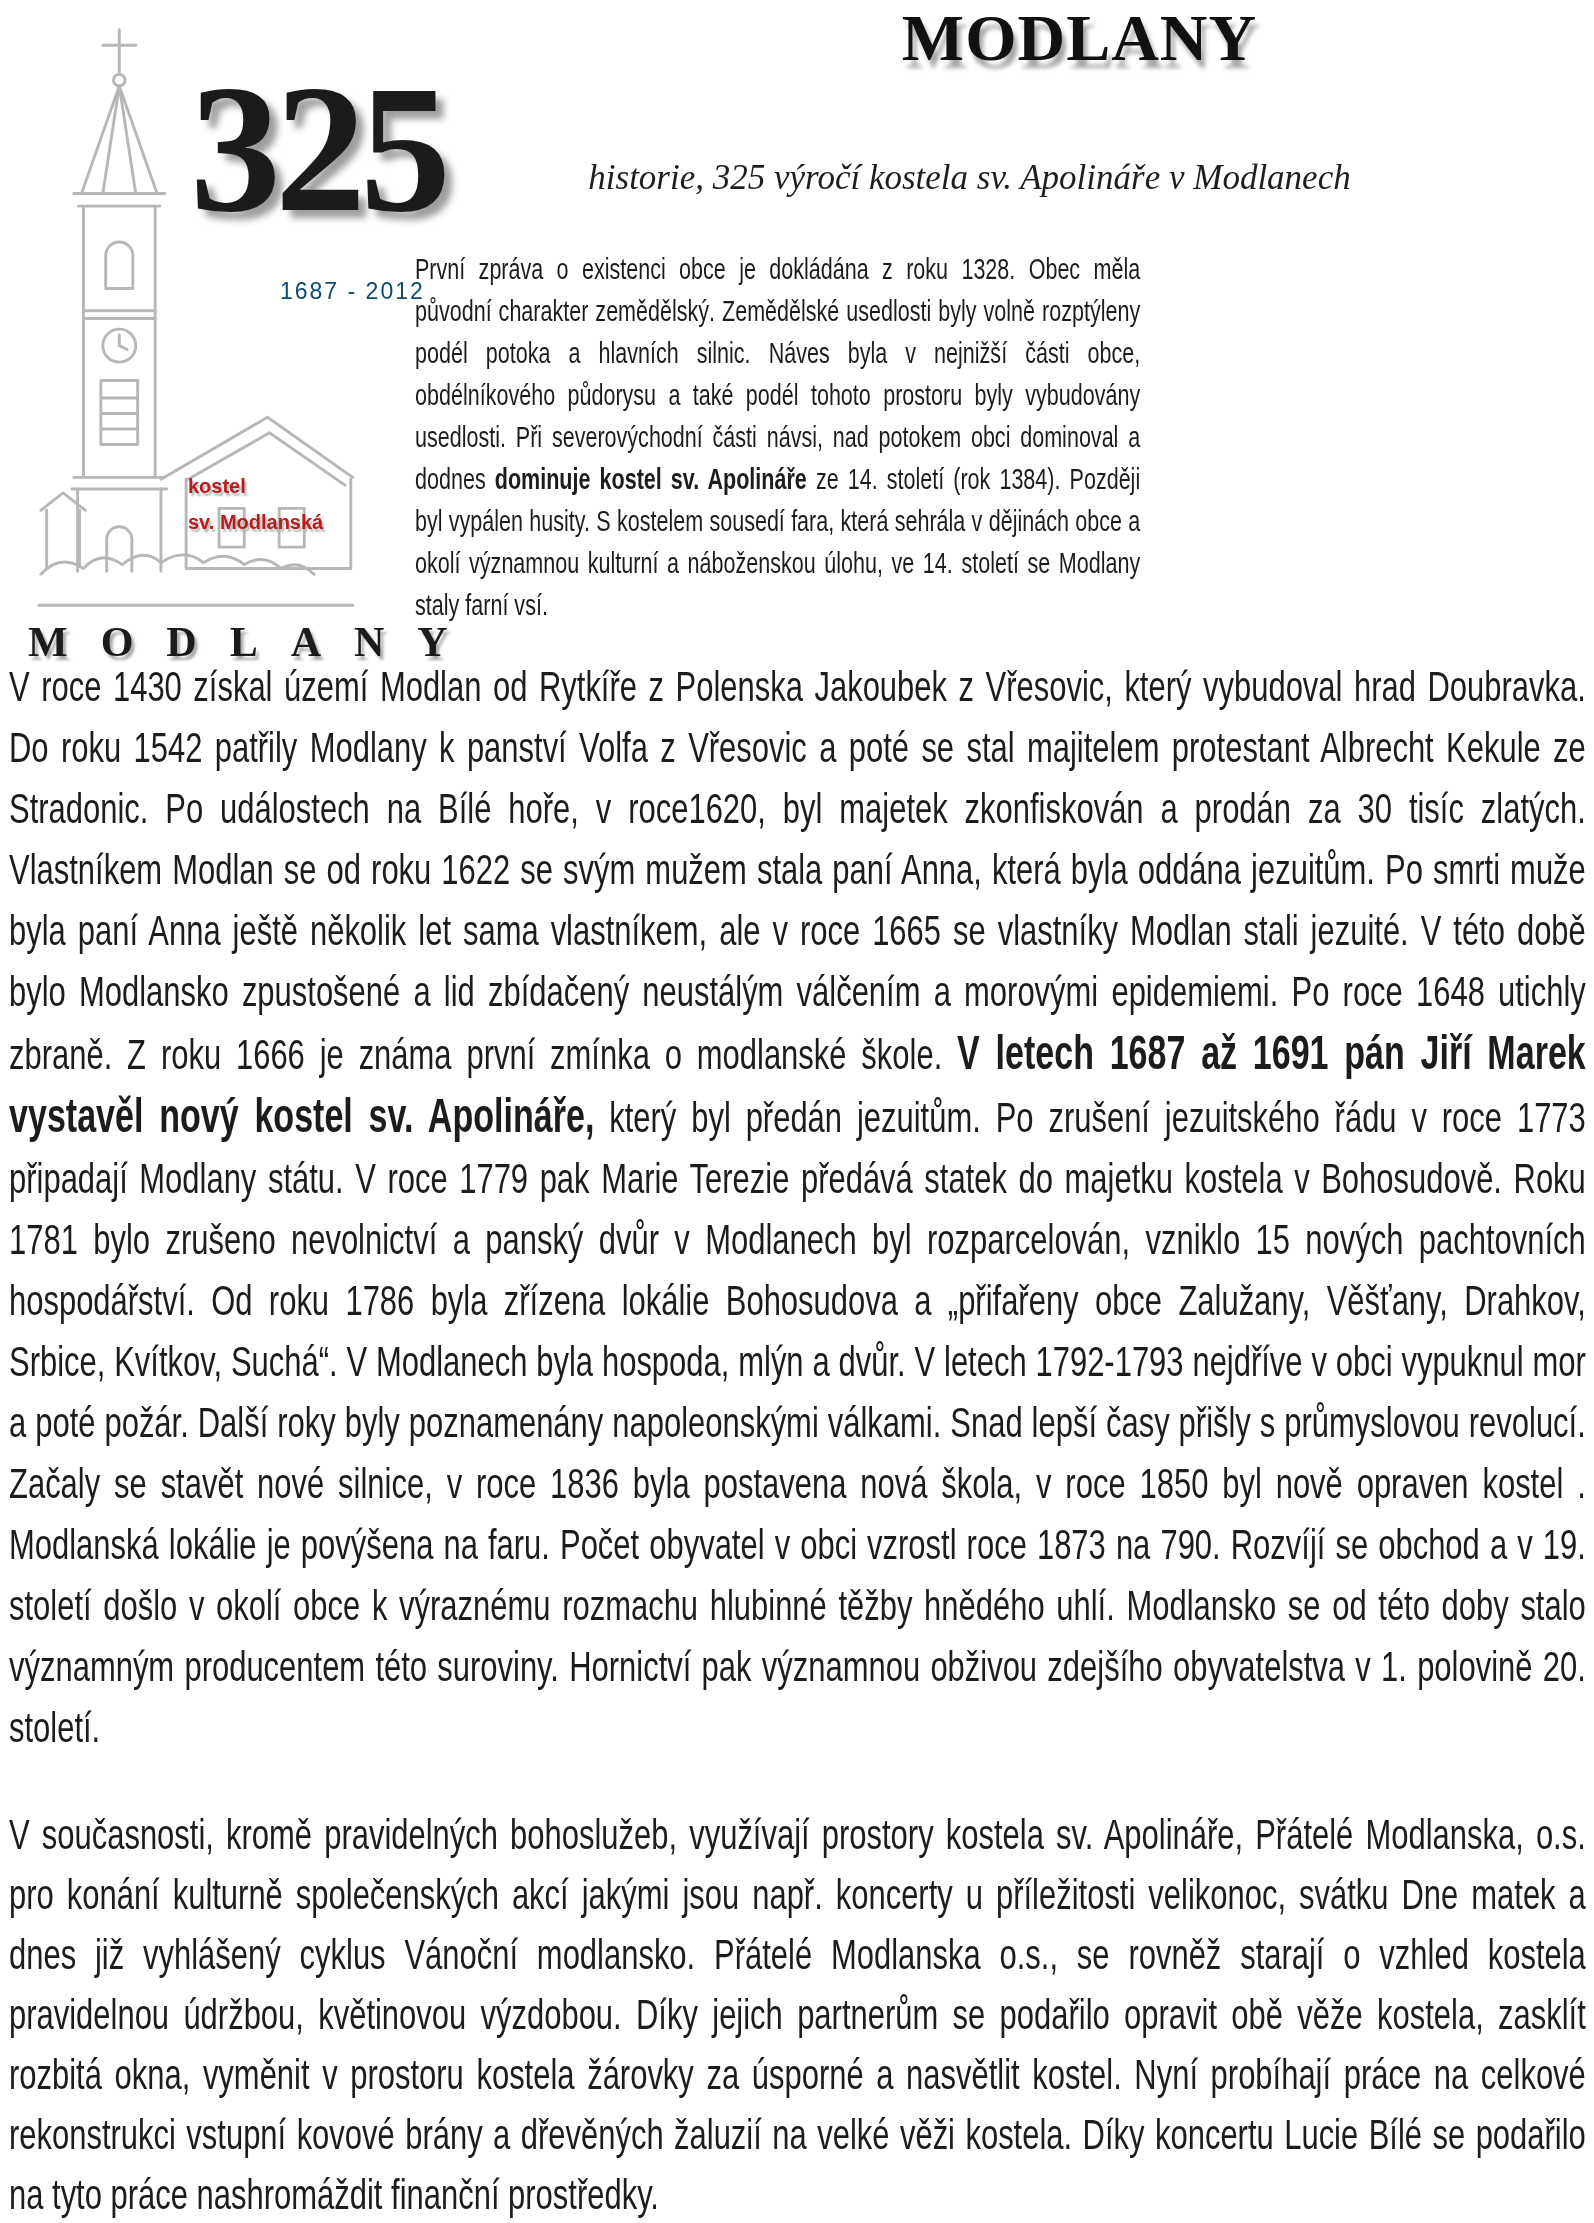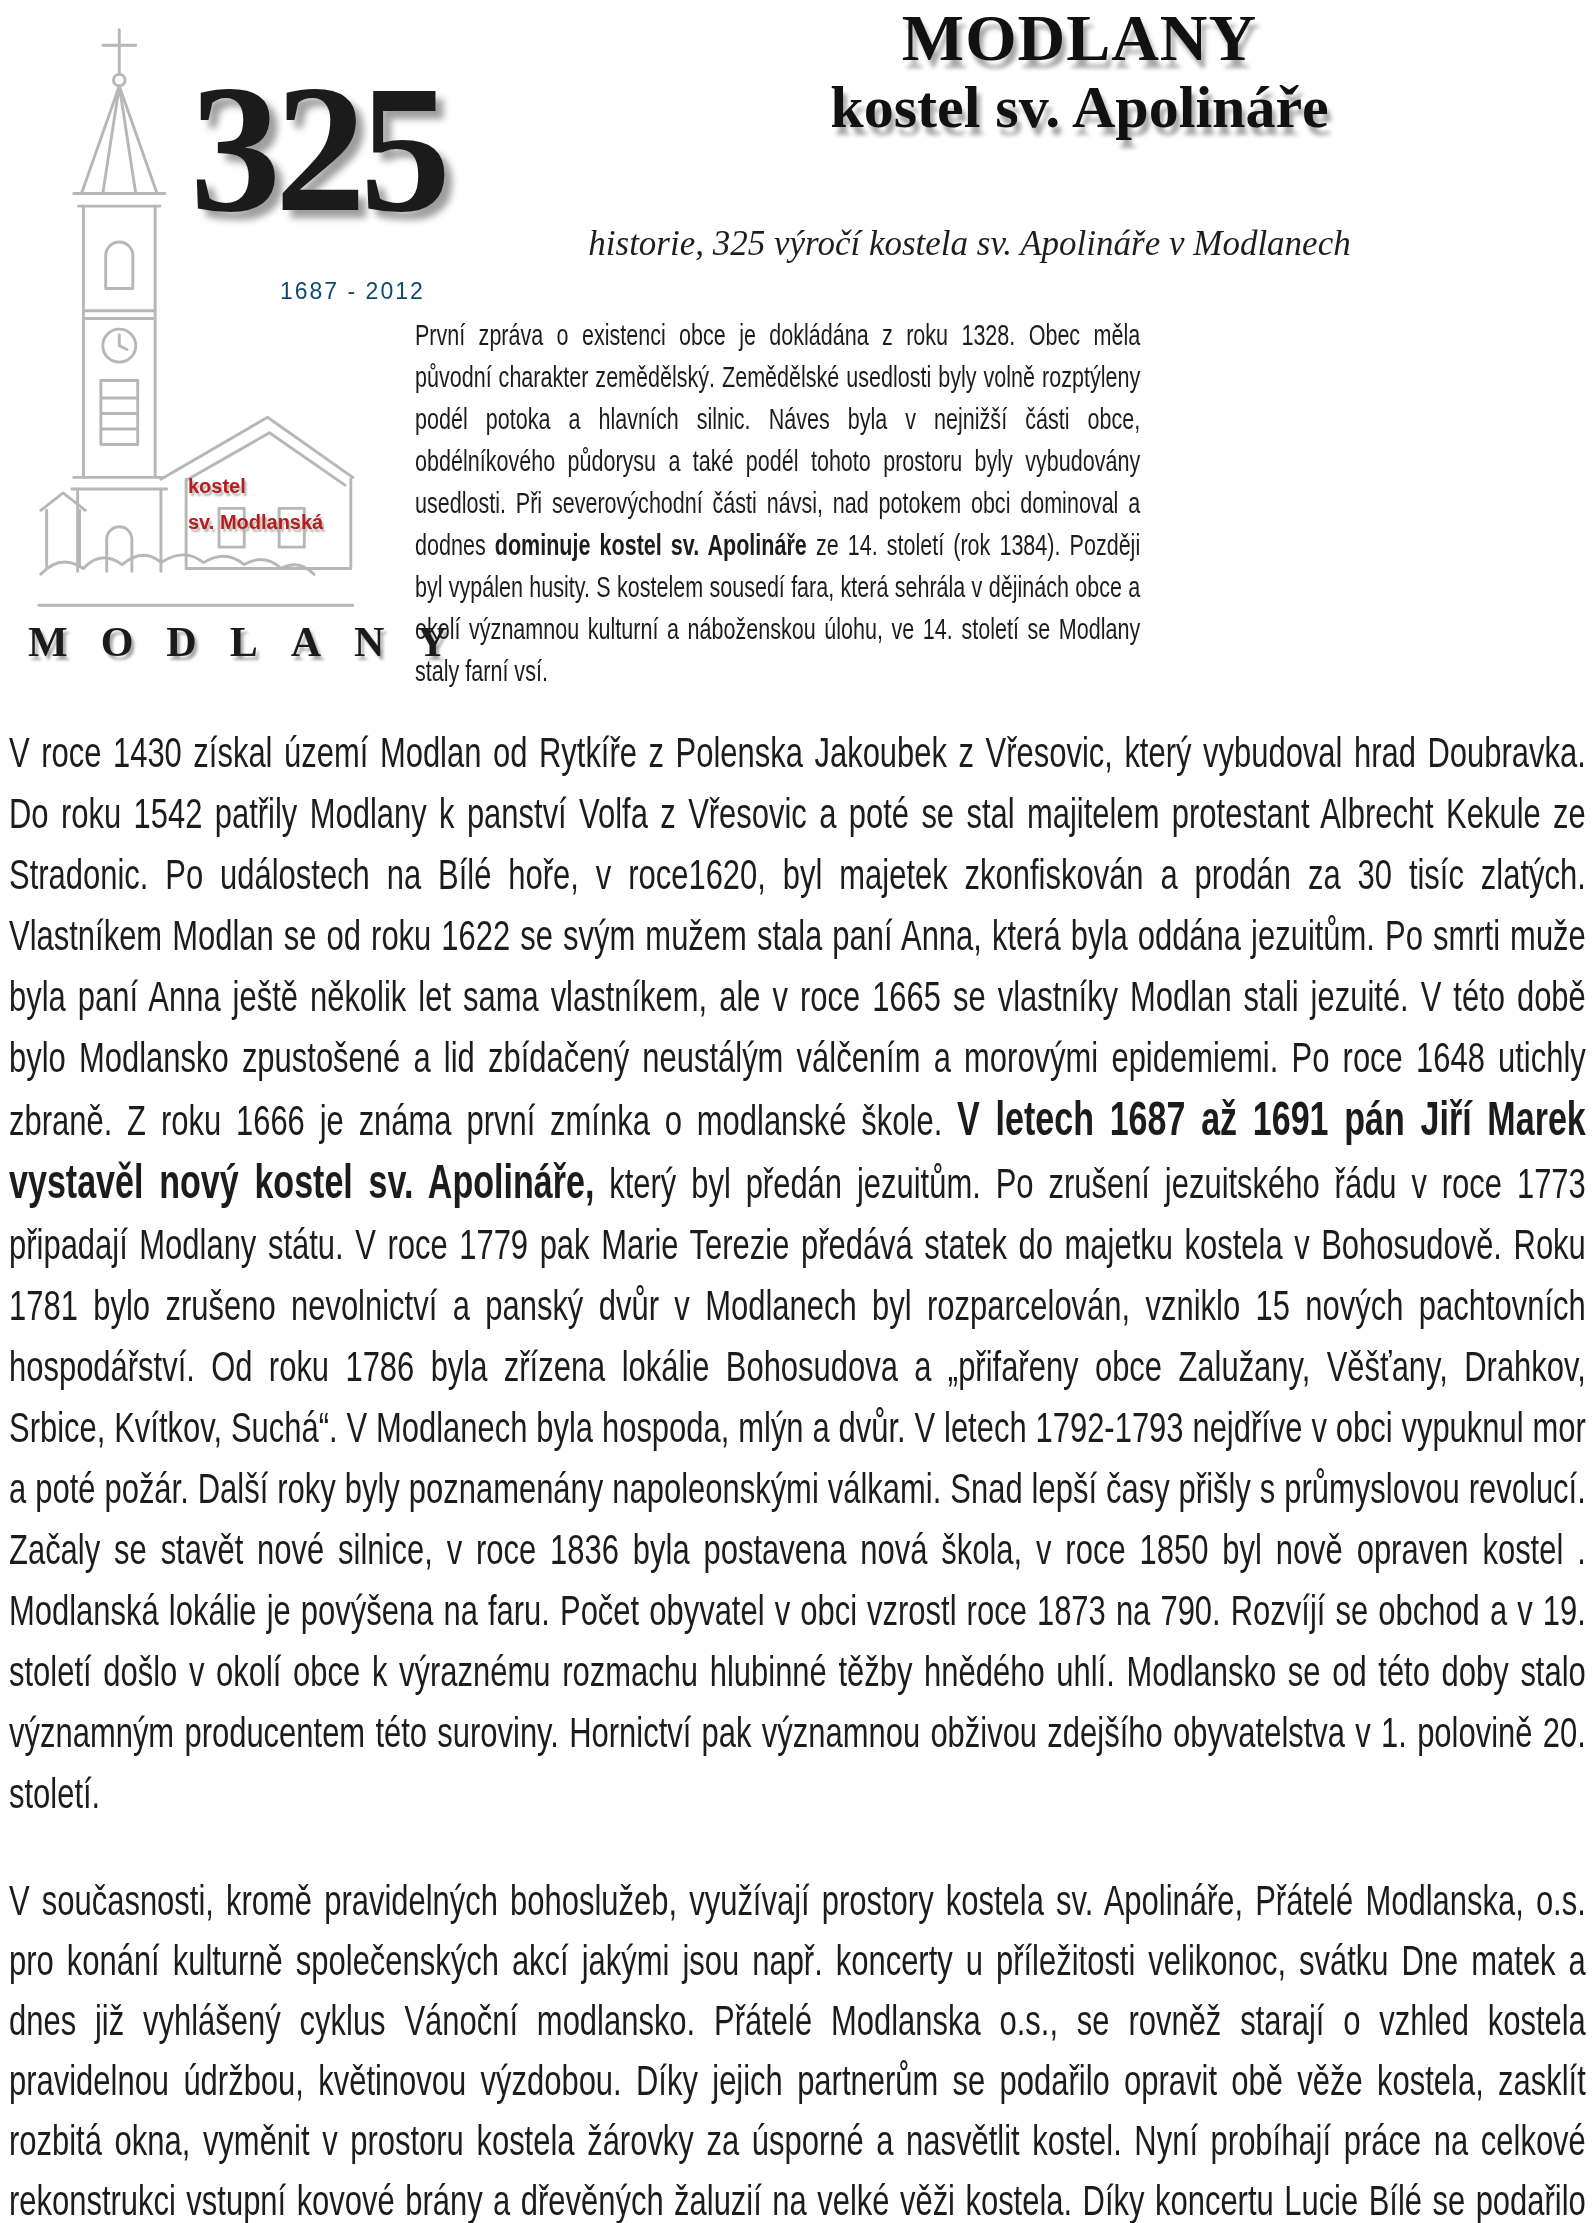--- a/index.html
+++ b/index.html
@@ -118,21 +118,20 @@
     <div class="years">1687 - 2012</div>
     <div class="badge-label">
       <div>kostel</div>
       <div>sv. Modlanská</div>
     </div>
     <div class="village-name">MODLANY</div>
   </div>
 
   <div class="title-block">
     <h1 class="doc-title-1">MODLANY</h1>
-    <h2 class="doc-title-2">kostel sv. Apolináře</h2>
     <p class="subtitle">historie, 325 výročí kostela sv. Apolináře v Modlanech</p>
     <p class="intro-paragraph"><span>První zpráva o existenci obce je dokládána z roku 1328. Obec měla původní charakter zemědělský. Zemědělské usedlosti byly volně rozptýleny podél potoka a hlavních silnic. Náves byla v nejnižší části obce, obdélníkového půdorysu a také podél tohoto prostoru byly vybudovány usedlosti. Při severovýchodní části návsi, nad potokem obci dominoval a dodnes </span><span class="bold">dominuje kostel sv. Apolináře</span><span> ze 14. století (rok 1384). Později byl vypálen husity. S kostelem sousedí fara, která sehrála v dějinách obce a okolí významnou kulturní a náboženskou úlohu, ve 14. století se Modlany staly farní vsí.</span></p>
   </div>
 
   <div class="body-text">
     <p class="history-paragraph"><span>V roce 1430 získal území Modlan od Rytkíře z Polenska Jakoubek z Vřesovic, který vybudoval hrad Doubravka. Do roku 1542 patřily Modlany k panství Volfa z Vřesovic a poté se stal majitelem protestant Albrecht Kekule ze Stradonic. Po událostech na Bílé hoře, v roce1620, byl majetek zkonfiskován a prodán za 30 tisíc zlatých. Vlastníkem Modlan se od roku 1622 se svým mužem stala paní Anna, která byla oddána jezuitům. Po smrti muže byla paní Anna ještě několik let sama vlastníkem, ale v roce 1665 se vlastníky Modlan stali jezuité. V této době bylo Modlansko zpustošené a lid zbídačený neustálým válčením a morovými epidemiemi. Po roce 1648 utichly zbraně. Z roku 1666 je známa první zmínka o modlanské škole. </span><span class="bold">V letech 1687 až 1691 pán Jiří Marek vystavěl nový kostel sv. Apolináře,</span><span> který byl předán jezuitům. Po zrušení jezuitského řádu v roce 1773 připadají Modlany státu. V roce 1779 pak Marie Terezie předává statek do majetku kostela v Bohosudově. Roku 1781 bylo zrušeno nevolnictví a panský dvůr v Modlanech byl rozparcelován, vzniklo 15 nových pachtovních hospodářství. Od roku 1786 byla zřízena lokálie Bohosudova a „přifařeny obce Zalužany, Věšťany, Drahkov, Srbice, Kvítkov, Suchá“. V Modlanech byla hospoda, mlýn a dvůr. V letech 1792-1793 nejdříve v obci vypuknul mor a poté požár. Další roky byly poznamenány napoleonskými válkami. Snad lepší časy přišly s průmyslovou revolucí. Začaly se stavět nové silnice, v roce 1836 byla postavena nová škola, v roce 1850 byl nově opraven kostel . Modlanská lokálie je povýšena na faru. Počet obyvatel v obci vzrostl roce 1873 na 790. Rozvíjí se obchod a v 19. století došlo v okolí obce k výraznému rozmachu hlubinné těžby hnědého uhlí. Modlansko se od této doby stalo významným producentem této suroviny. Hornictví pak významnou obživou zdejšího obyvatelstva v 1. polovině 20. století.</span></p>
 
     <p class="present-paragraph">V současnosti, kromě pravidelných bohoslužeb, využívají prostory kostela sv. Apolináře, Přátelé Modlanska, o.s. pro konání kulturně společenských akcí jakými jsou např. koncerty u příležitosti velikonoc, svátku Dne matek a dnes již vyhlášený cyklus Vánoční modlansko. Přátelé Modlanska o.s., se rovněž starají o vzhled kostela pravidelnou údržbou, květinovou výzdobou. Díky jejich partnerům se podařilo opravit obě věže kostela, zasklít rozbitá okna, vyměnit v prostoru kostela žárovky za úsporné a nasvětlit kostel. Nyní probíhají práce na celkové rekonstrukci vstupní kovové brány a dřevěných žaluzií na velké věži kostela. Díky koncertu Lucie Bílé se podařilo na tyto práce nashromáždit finanční prostředky.</p>
   </div>
 

